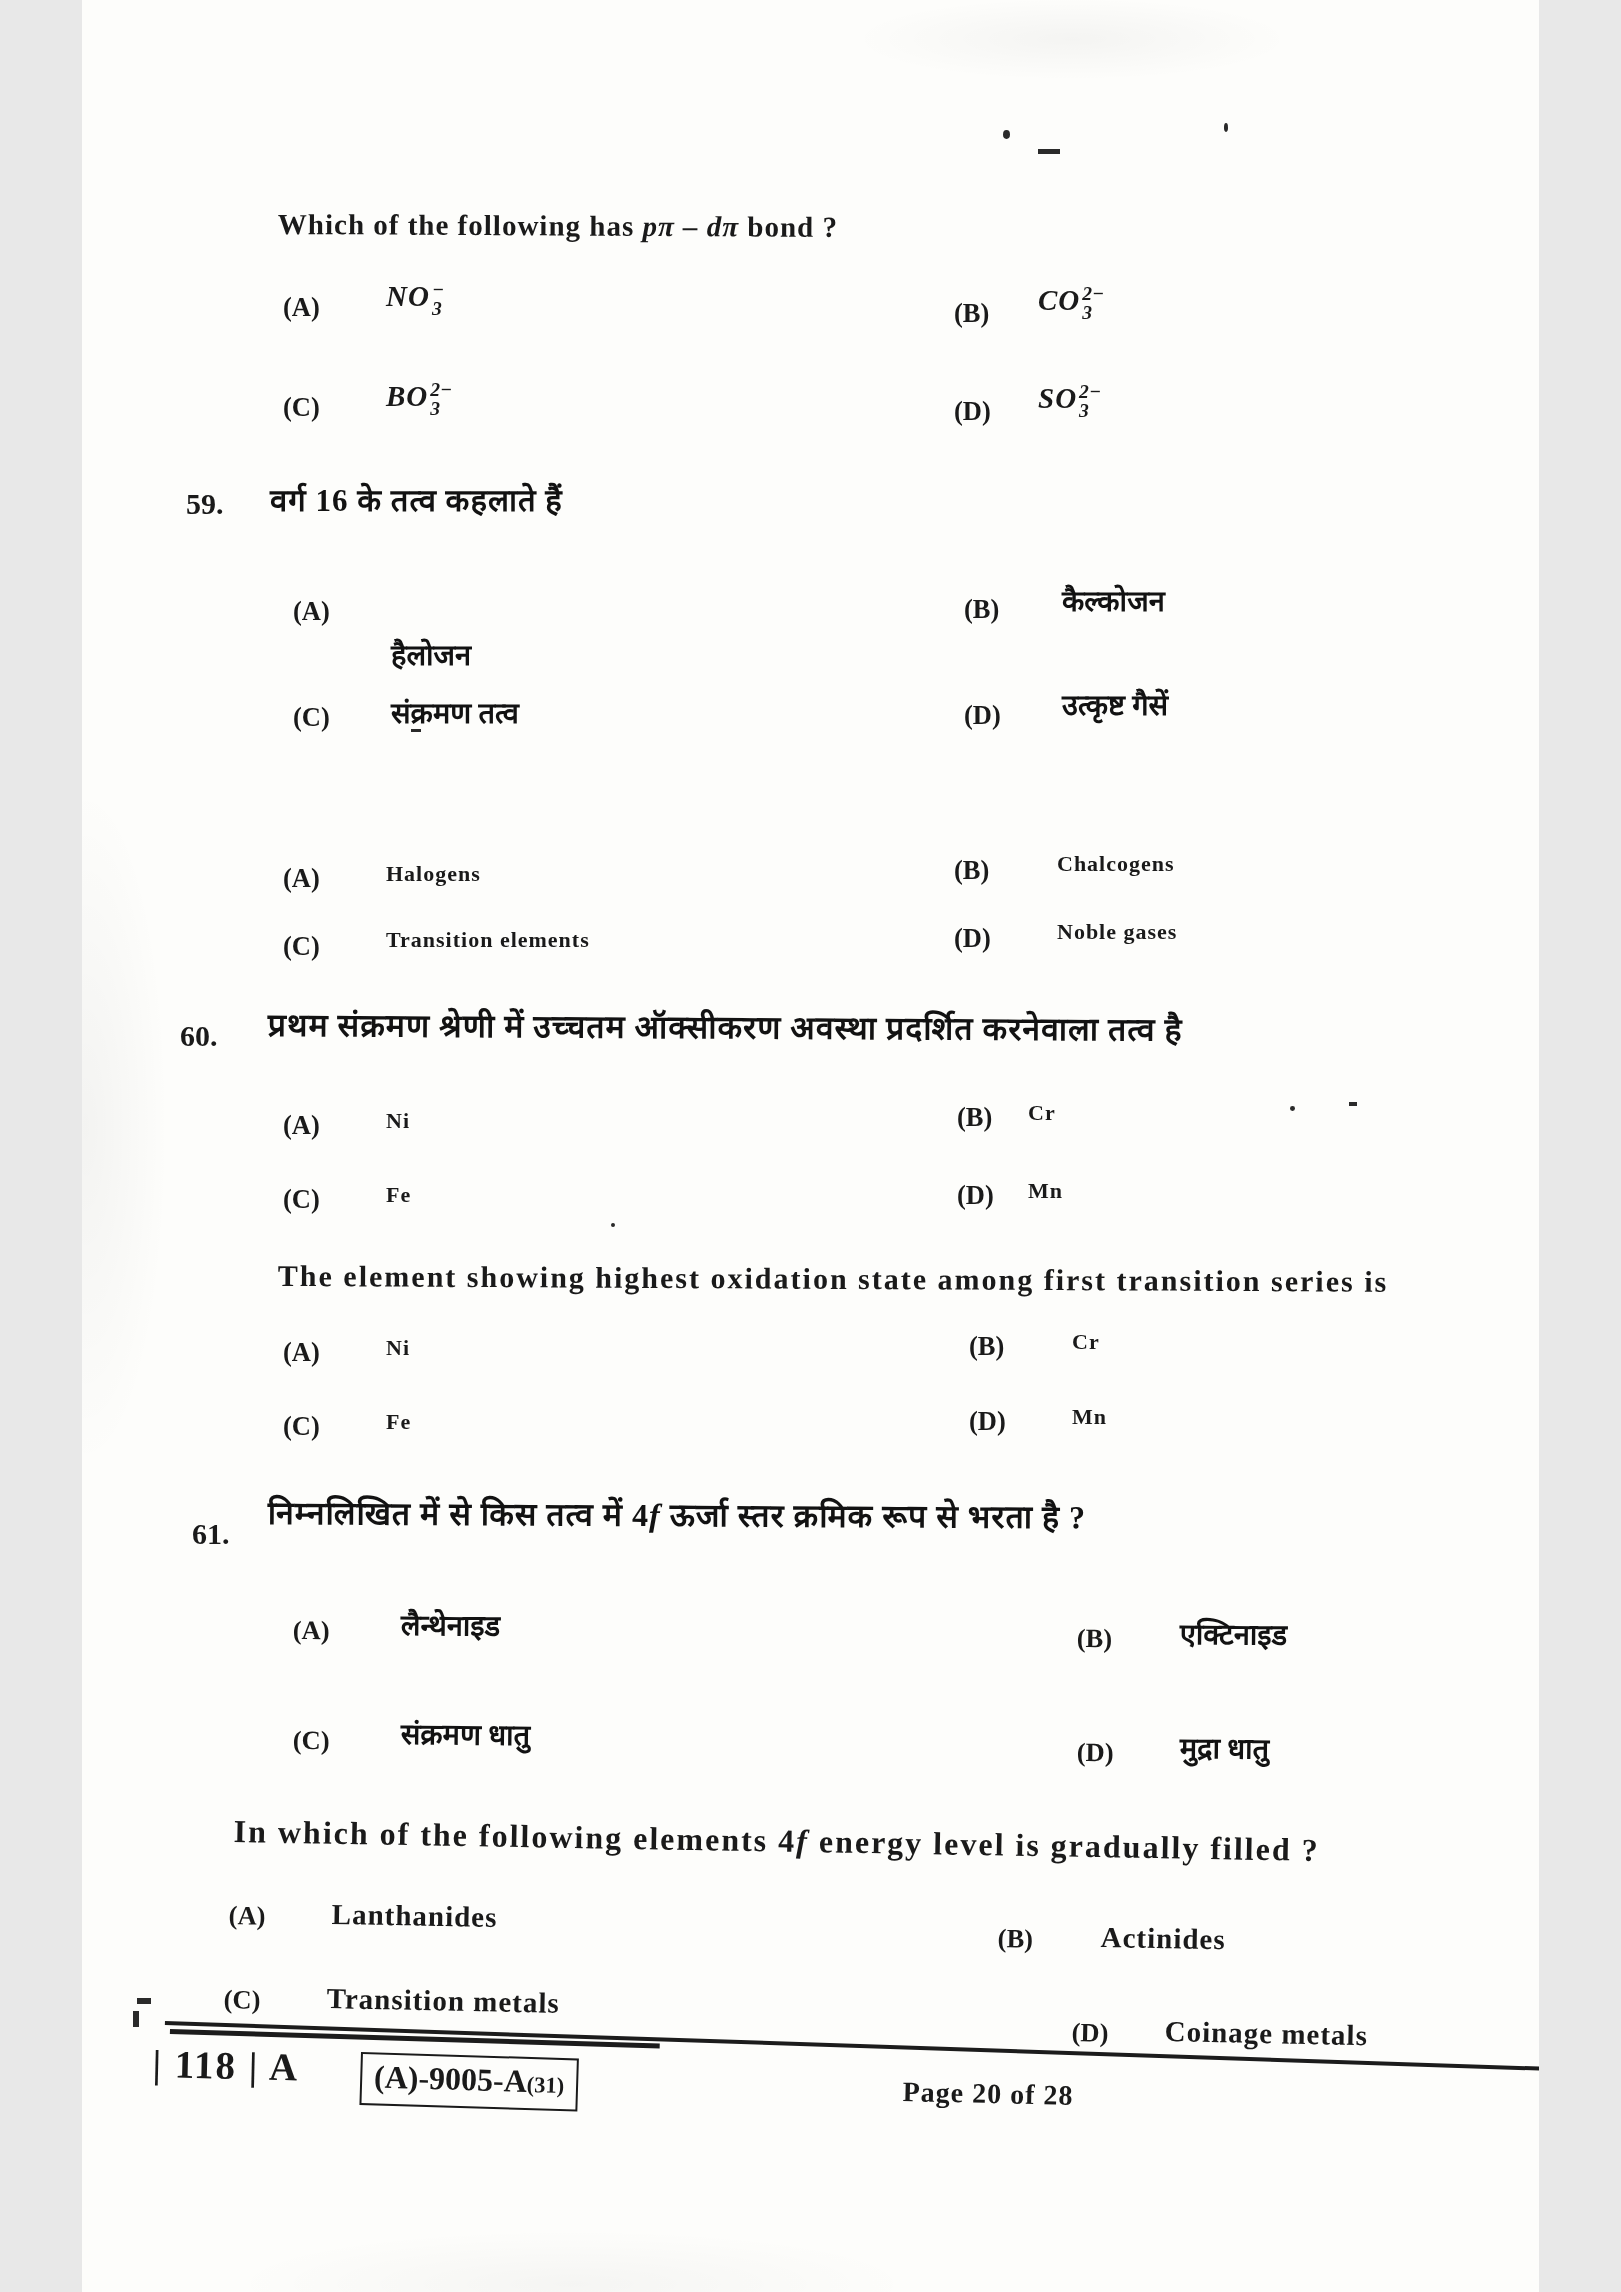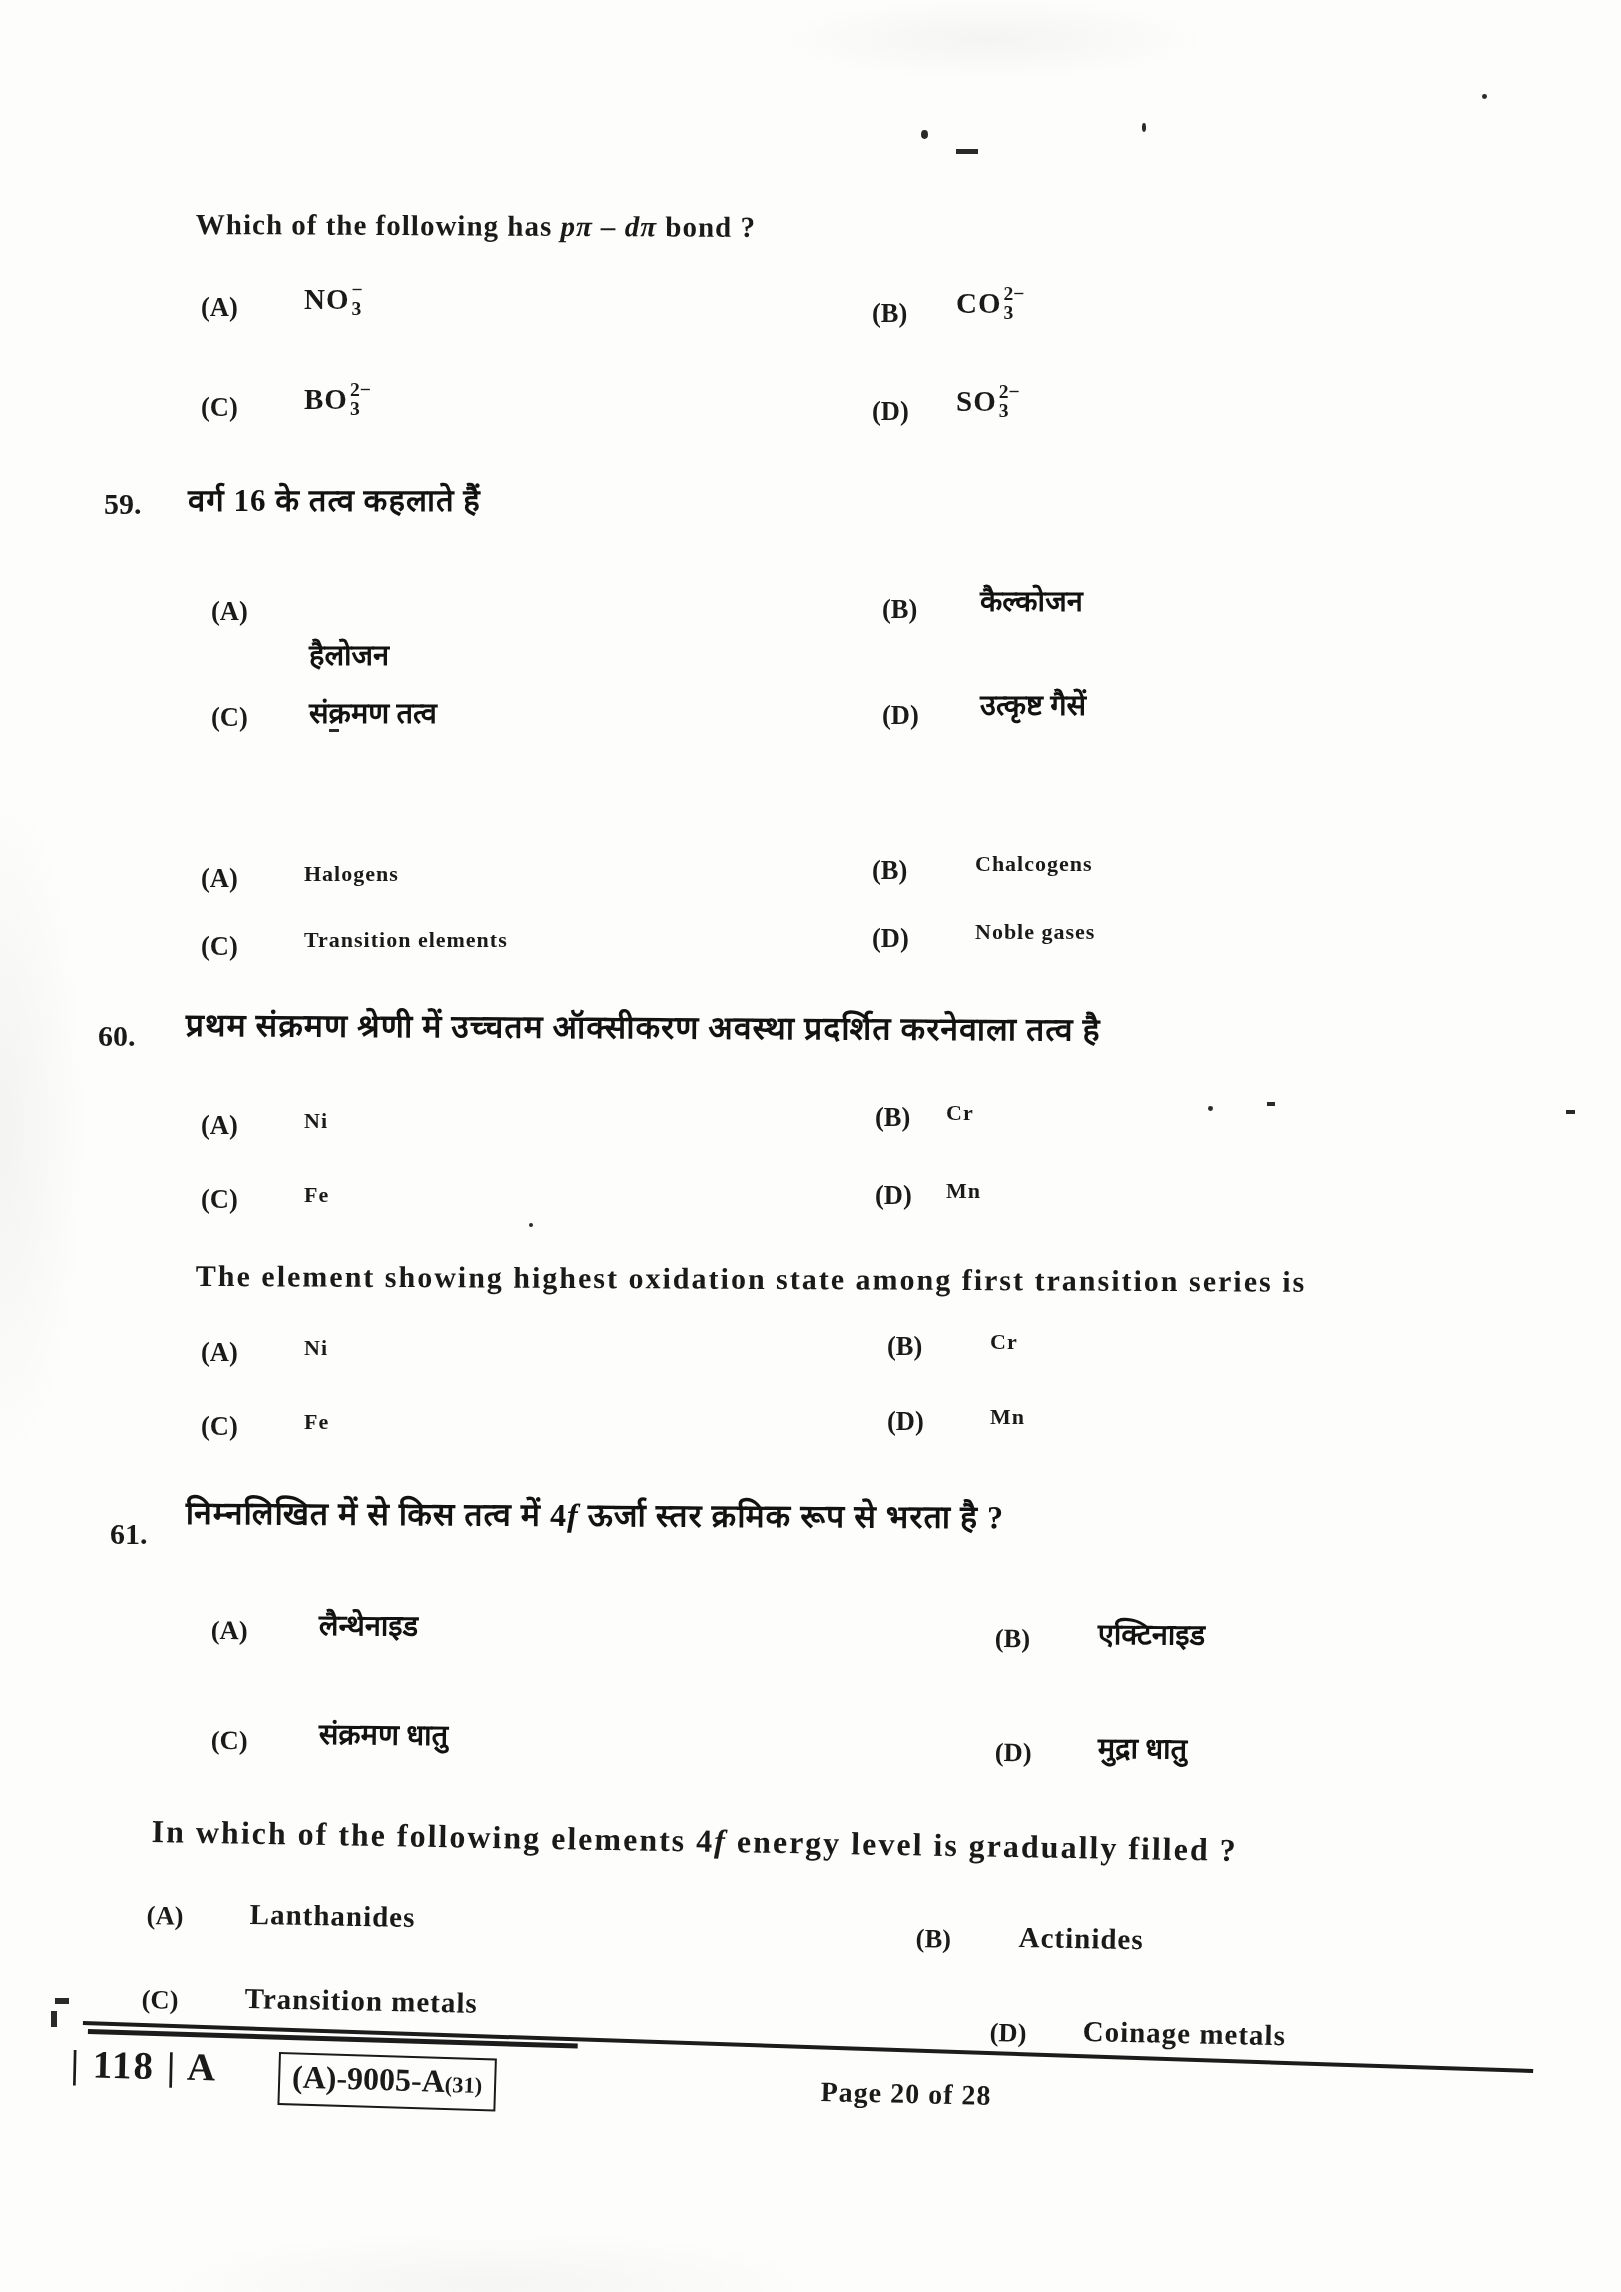--- a/index.html
+++ b/index.html
@@ -1,38 +1,38 @@
 <!DOCTYPE html>
 <html><head>
 <meta charset="utf-8">
 <style>
   html,body{margin:0;padding:0;background:#e8e8e8;}
   .page{
     position:relative;
-    width:1621px;height:2293px;
+    width:1457px;height:2293px;
     margin:0 auto;
     background:#fdfdfb;
     background-image:
       radial-gradient(ellipse 314px 59px at 990px 39px, rgba(0,0,0,0.035), transparent 70%),
       radial-gradient(ellipse 118px 490px at 3.9px 1127px, rgba(0,0,0,0.04), transparent 70%),
       radial-gradient(ellipse 490px 78px at 490px 2284px, rgba(0,0,0,0.03), transparent 70%);
     overflow:hidden;
     font-family:"Liberation Serif",serif;
     color:#181818;
   }
   .abs{position:absolute;}
   .en{font-family:"Liberation Serif",serif;font-weight:600;color:#1a1a1a;}
   .hi{font-family:"Liberation Serif","DejaVu Sans",sans-serif;font-weight:600;color:#121212;}
   .qtext{font-size:29px;letter-spacing:1px;white-space:nowrap;}
   .lbl{font-size:26.5px;font-weight:600;white-space:nowrap;}
   .opt-en{font-size:22px;letter-spacing:1px;white-space:nowrap;}
   .opt-hi{font-size:29px;white-space:nowrap;}
   .qnum{font-size:30px;font-weight:700;}
   .it{font-style:italic;}
-  .chem{display:inline-flex;align-items:center;}
+  .chem{display:inline-flex;font-style:italic;}
   .chem .base{font-size:29px;font-weight:700;letter-spacing:1px;}
   .chem .stack{display:inline-flex;flex-direction:column;line-height:1;margin-left:2px;}
   .chem .sup,.chem .sub{font-size:19.6px;font-weight:700;letter-spacing:0;}
   .chem .sub{margin-top:-1px;}
   .r3{transform:rotate(0.3deg);transform-origin:0 0;}
   .r5{transform:rotate(0.5deg);transform-origin:0 0;}
   .r10{transform:rotate(1.0deg);transform-origin:0 0;}
   .r12{transform:rotate(1.2deg);transform-origin:0 0;}
   .r13{transform:rotate(1.3deg);transform-origin:0 0;}
   .r17{transform:rotate(1.7deg);transform-origin:0 0;}

